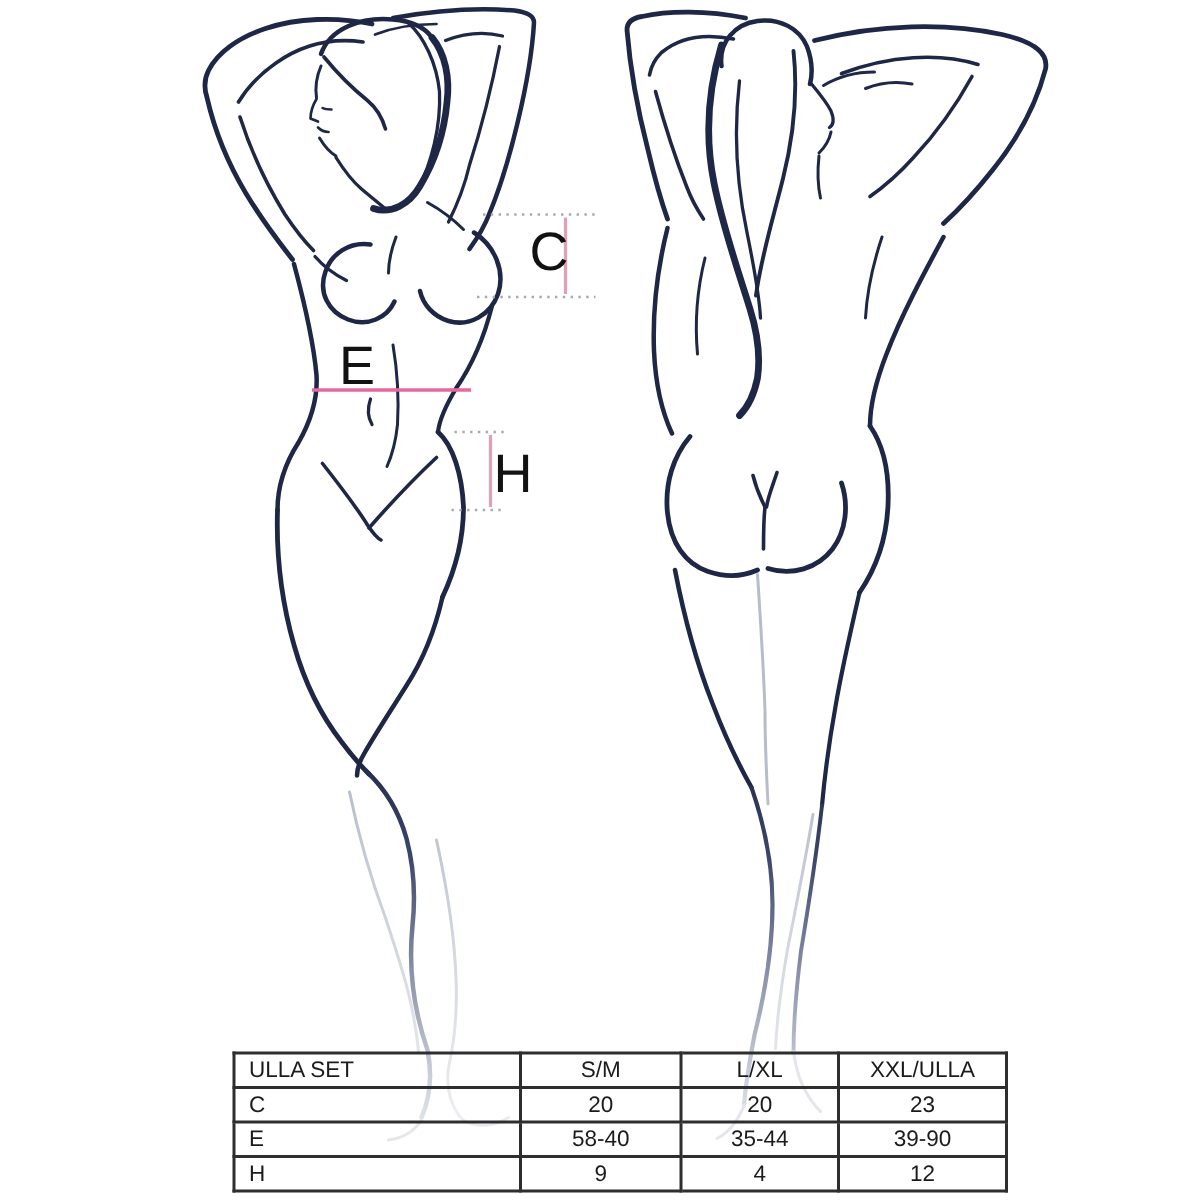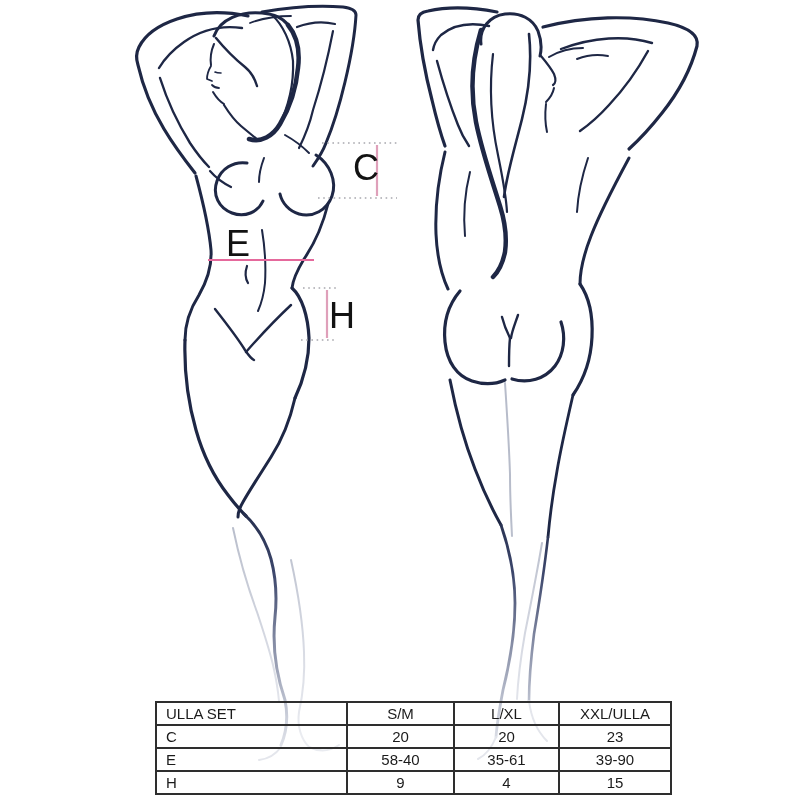--- a/index.html
+++ b/index.html
@@ -182,25 +182,25 @@
       </tr>
       <tr>
         <td class="rowhead">C</td>
         <td>20</td>
         <td>20</td>
         <td>23</td>
       </tr>
       <tr>
         <td class="rowhead">E</td>
         <td>58-40</td>
-        <td>35-61</td>
+        <td>35-44</td>
         <td>39-90</td>
       </tr>
       <tr>
         <td class="rowhead">H</td>
         <td>9</td>
         <td>4</td>
-        <td>15</td>
+        <td>12</td>
       </tr>
     </tbody>
   </table>
 
 </div>
 
 </body></html>

